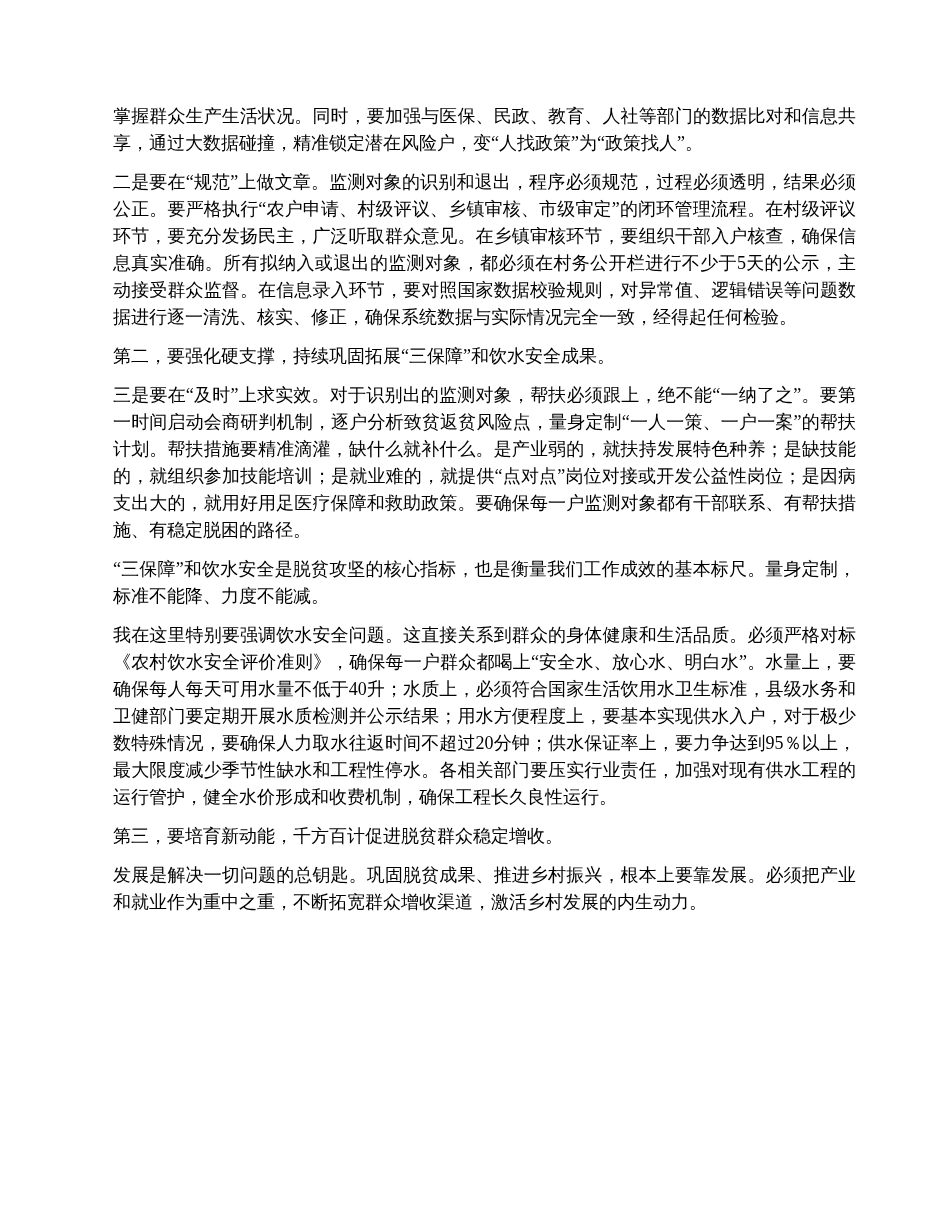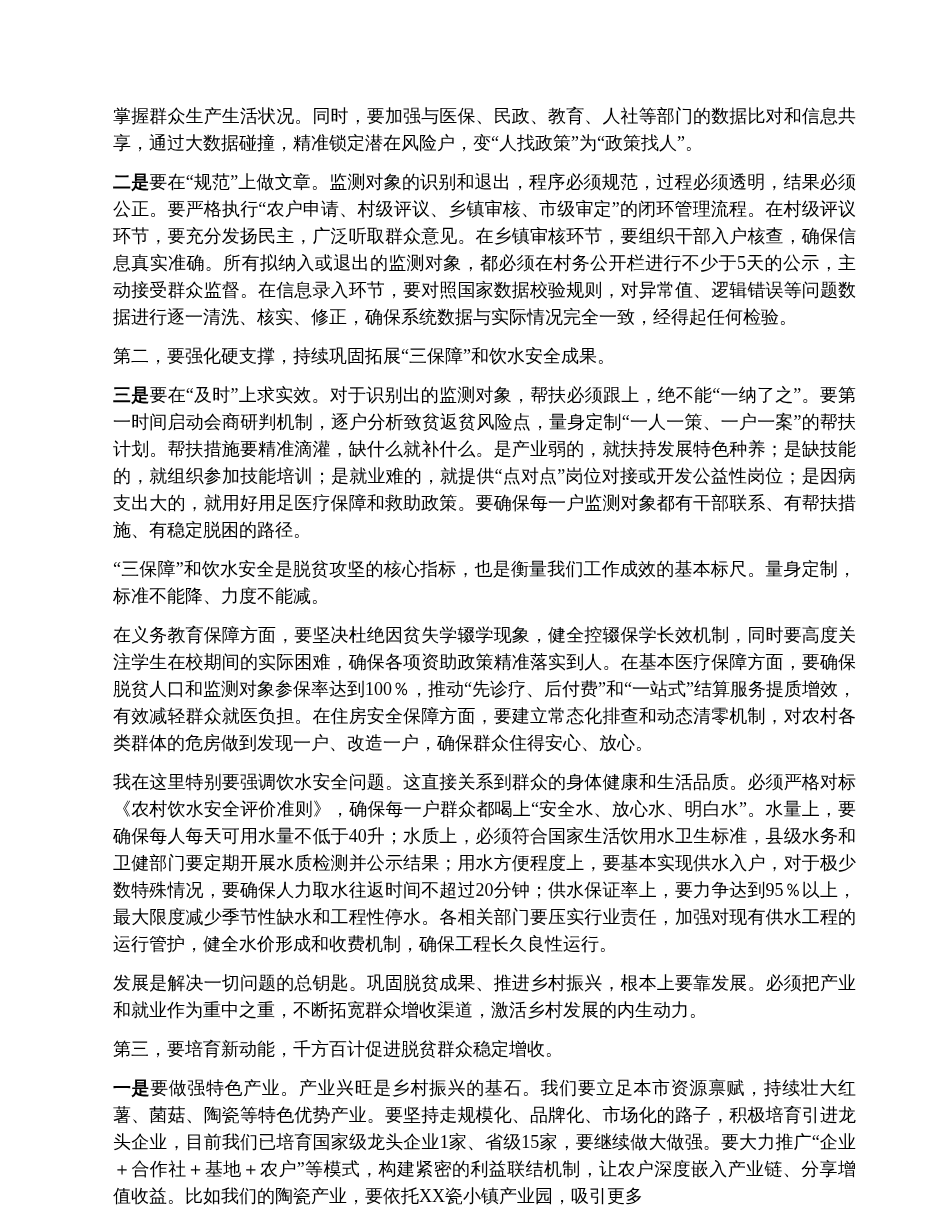--- a/index.html
+++ b/index.html
@@ -23,41 +23,39 @@
   }
   p.para {
     margin: 0 0 12px 0;
     font-size: 18px;
     line-height: 27px;
     text-align: justify;
     text-justify: inter-ideograph;
     word-break: break-all;
   }
   p.para strong.lead {
-    font-weight: bold;
+    font-weight: normal;
   }
 </style>
 </head>
 <body>
 
 <div class="page">
 
   <p class="para"><span>掌握群众生产生活状况。同时，要加强与医保、民政、教育、人社等部门的数据比对和信息共享，通过大数据碰撞，精准锁定潜在风险户，变“人找政策”为“政策找人”。</span></p>
 
   <p class="para"><strong class="lead">二是</strong><span>要在“规范”上做文章。监测对象的识别和退出，程序必须规范，过程必须透明，结果必须公正。要严格执行“农户申请、村级评议、乡镇审核、市级审定”的闭环管理流程。在村级评议环节，要充分发扬民主，广泛听取群众意见。在乡镇审核环节，要组织干部入户核查，确保信息真实准确。所有拟纳入或退出的监测对象，都必须在村务公开栏进行不少于5天的公示，主动接受群众监督。在信息录入环节，要对照国家数据校验规则，对异常值、逻辑错误等问题数据进行逐一清洗、核实、修正，确保系统数据与实际情况完全一致，经得起任何检验。</span></p>
 
   <p class="para"><span>第二，要强化硬支撑，持续巩固拓展“三保障”和饮水安全成果。</span></p>
 
   <p class="para"><strong class="lead">三是</strong><span>要在“及时”上求实效。对于识别出的监测对象，帮扶必须跟上，绝不能“一纳了之”。要第一时间启动会商研判机制，逐户分析致贫返贫风险点，量身定制“一人一策、一户一案”的帮扶计划。帮扶措施要精准滴灌，缺什么就补什么。是产业弱的，就扶持发展特色种养；是缺技能的，就组织参加技能培训；是就业难的，就提供“点对点”岗位对接或开发公益性岗位；是因病支出大的，就用好用足医疗保障和救助政策。要确保每一户监测对象都有干部联系、有帮扶措施、有稳定脱困的路径。</span></p>
 
   <p class="para"><span>“三保障”和饮水安全是脱贫攻坚的核心指标，也是衡量我们工作成效的基本标尺。量身定制，标准不能降、力度不能减。</span></p>
 
-  <p class="para"><span>在义务教育保障方面，要坚决杜绝因贫失学辍学现象，健全控辍保学长效机制，同时要高度关注学生在校期间的实际困难，确保各项资助政策精准落实到人。在基本医疗保障方面，要确保脱贫人口和监测对象参保率达到100％，推动“先诊疗、后付费”和“一站式”结算服务提质增效，有效减轻群众就医负担。在住房安全保障方面，要建立常态化排查和动态清零机制，对农村各类群体的危房做到发现一户、改造一户，确保群众住得安心、放心。</span></p>
 
   <p class="para"><span>我在这里特别要强调饮水安全问题。这直接关系到群众的身体健康和生活品质。必须严格对标《农村饮水安全评价准则》，确保每一户群众都喝上“安全水、放心水、明白水”。水量上，要确保每人每天可用水量不低于40升；水质上，必须符合国家生活饮用水卫生标准，县级水务和卫健部门要定期开展水质检测并公示结果；用水方便程度上，要基本实现供水入户，对于极少数特殊情况，要确保人力取水往返时间不超过20分钟；供水保证率上，要力争达到95％以上，最大限度减少季节性缺水和工程性停水。各相关部门要压实行业责任，加强对现有供水工程的运行管护，健全水价形成和收费机制，确保工程长久良性运行。</span></p>
 
+  <p class="para"><span>第三，要培育新动能，千方百计促进脱贫群众稳定增收。</span></p>
+
   <p class="para"><span>发展是解决一切问题的总钥匙。巩固脱贫成果、推进乡村振兴，根本上要靠发展。必须把产业和就业作为重中之重，不断拓宽群众增收渠道，激活乡村发展的内生动力。</span></p>
 
-  <p class="para"><span>第三，要培育新动能，千方百计促进脱贫群众稳定增收。</span></p>
-
-  <p class="para"><strong class="lead">一是</strong><span>要做强特色产业。产业兴旺是乡村振兴的基石。我们要立足本市资源禀赋，持续壮大红薯、菌菇、陶瓷等特色优势产业。要坚持走规模化、品牌化、市场化的路子，积极培育引进龙头企业，目前我们已培育国家级龙头企业1家、省级15家，要继续做大做强。要大力推广“企业＋合作社＋基地＋农户”等模式，构建紧密的利益联结机制，让农户深度嵌入产业链、分享增值收益。比如我们的陶瓷产业，要依托XX瓷小镇产业园，吸引更多</span></p>
 
 </div>
 
 </body></html>

